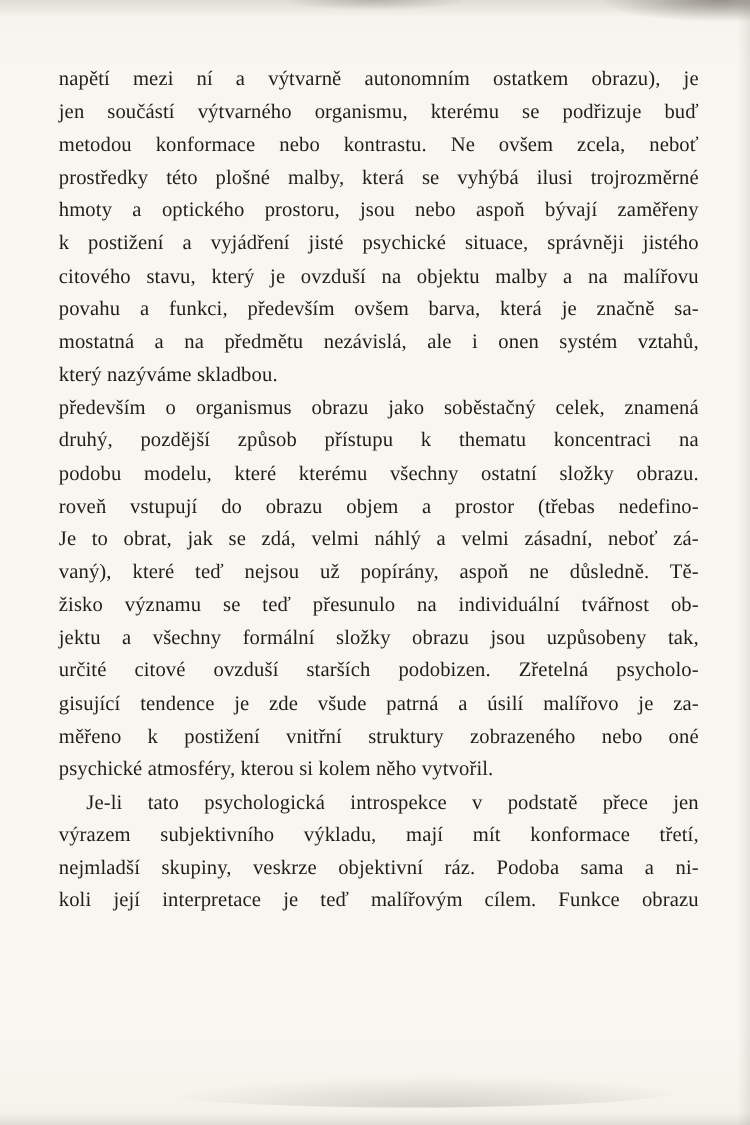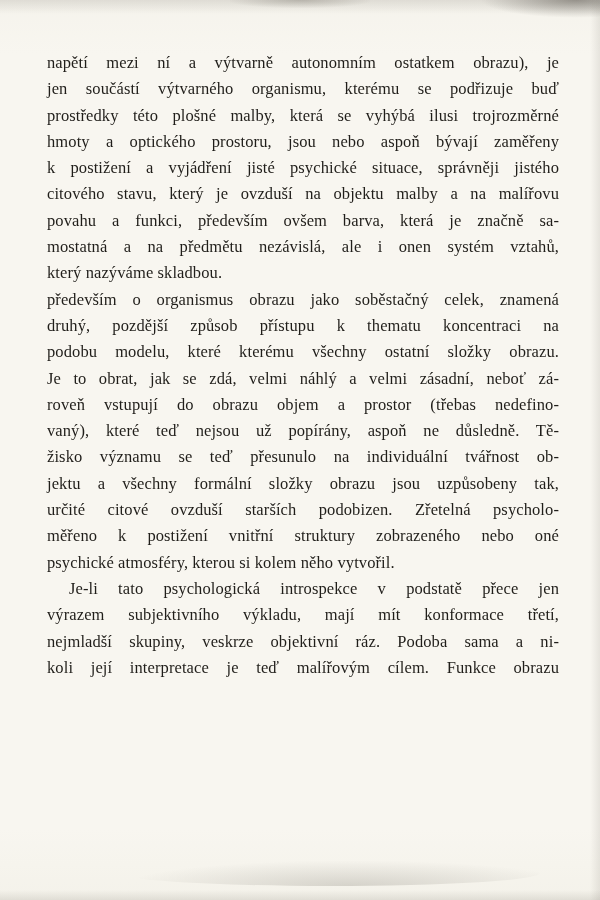--- a/index.html
+++ b/index.html
@@ -76,38 +76,40 @@
   }
 </style>
 </head>
 <body>
 
 <div class="page">
   <div class="text-block">
       <div class="para">
         <div class="line">napětí mezi ní a výtvarně autonomním ostatkem obrazu), je</div>
         <div class="line">jen součástí výtvarného organismu, kterému se podřizuje buď</div>
+        <div class="line">metodou konformace nebo kontrastu. Ne ovšem zcela, neboť</div>
         <div class="line">prostředky této plošné malby, která se vyhýbá ilusi trojrozměrné</div>
         <div class="line">hmoty a optického prostoru, jsou nebo aspoň bývají zaměřeny</div>
         <div class="line">k postižení a vyjádření jisté psychické situace, správněji jistého</div>
         <div class="line">citového stavu, který je ovzduší na objektu malby a na malířovu</div>
         <div class="line">povahu a funkci, především ovšem barva, která je značně sa-</div>
         <div class="line">mostatná a na předmětu nezávislá, ale i onen systém vztahů,</div>
         <div class="line last-left">který nazýváme skladbou.</div>
       </div>
       <div class="para">
         <div class="line">především o organismus obrazu jako soběstačný celek, znamená</div>
         <div class="line">druhý, pozdější způsob přístupu k thematu koncentraci na</div>
         <div class="line">podobu modelu, které kterému všechny ostatní složky obrazu.</div>
+        <div class="line">roveň vstupují do obrazu objem a prostor (třebas nedefino-</div>
         <div class="line">Je to obrat, jak se zdá, velmi náhlý a velmi zásadní, neboť zá-</div>
-        <div class="line">roveň vstupují do obrazu objem a prostor (třebas nedefino-</div>
         <div class="line">vaný), které teď nejsou už popírány, aspoň ne důsledně. Tě-</div>
         <div class="line">žisko významu se teď přesunulo na individuální tvářnost ob-</div>
         <div class="line">jektu a všechny formální složky obrazu jsou uzpůsobeny tak,</div>
         <div class="line">určité citové ovzduší starších podobizen. Zřetelná psycholo-</div>
+        <div class="line">gisující tendence je zde všude patrná a úsilí malířovo je za-</div>
         <div class="line">měřeno k postižení vnitřní struktury zobrazeného nebo oné</div>
         <div class="line last-left">psychické atmosféry, kterou si kolem něho vytvořil.</div>
       </div>
       <div class="para">
         <div class="line indent">Je-li tato psychologická introspekce v podstatě přece jen</div>
         <div class="line">výrazem subjektivního výkladu, mají mít konformace třetí,</div>
         <div class="line">nejmladší skupiny, veskrze objektivní ráz. Podoba sama a ni-</div>
         <div class="line">koli její interpretace je teď malířovým cílem. Funkce obrazu</div>
       </div>
     </div>

